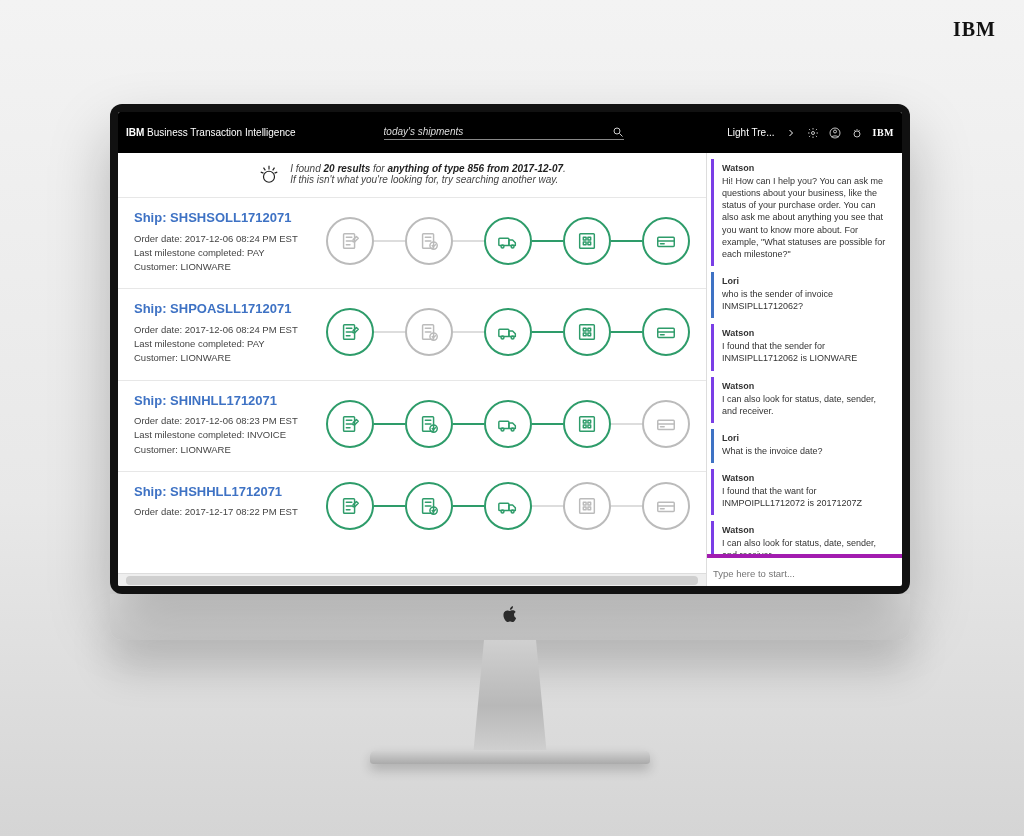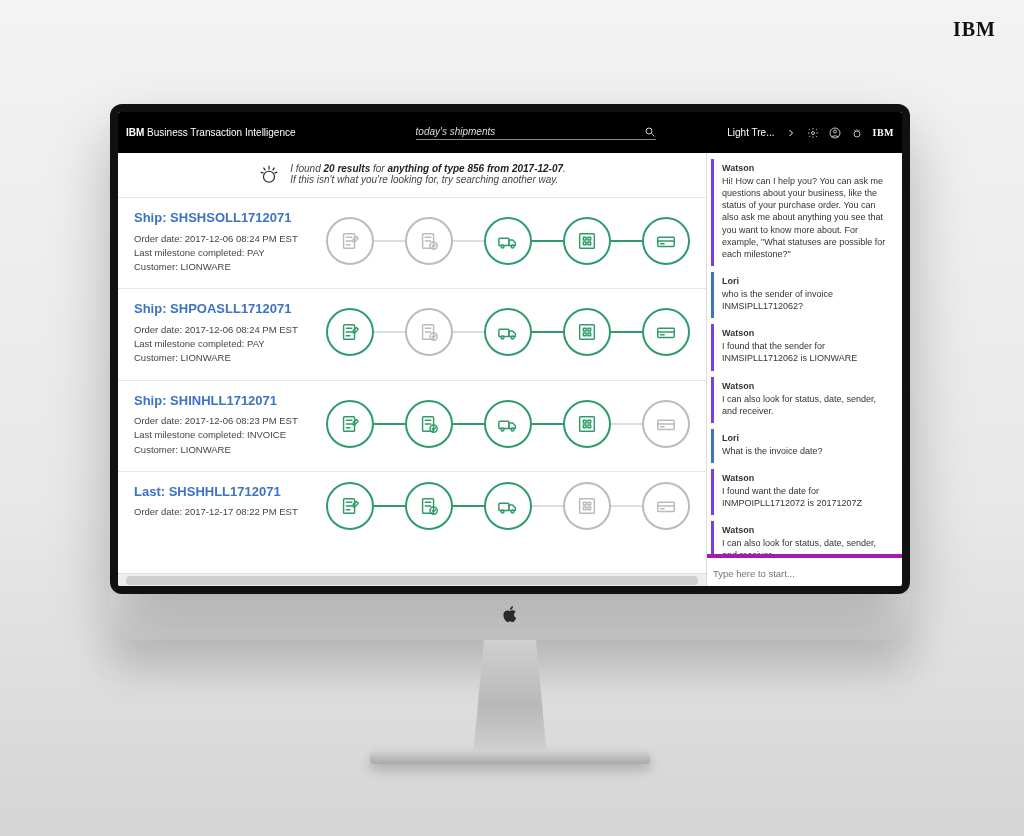--- a/index.html
+++ b/index.html
@@ -64,21 +64,21 @@
     background:#000; color:#fff;
     height:41px;
     display:flex; align-items:center;
     font-size:10px;
     padding: 0 8px;
     gap:8px;
   }
   .topbar .brand { font-weight:400; }
   .topbar .brand b { font-weight:700; }
   .topbar .search-wrap {
-    margin-left: 112px;
+    margin-left: 80px;
     display:flex; align-items:center; gap:6px;
     border-bottom:1px solid #888;
     padding-bottom:1px;
     width: 240px;
   }
   .topbar .search-wrap input {
     background:transparent; border:none; outline:none;
     color:#ddd; font-style:italic; font-size:10px; flex:1;
   }
   .topbar .spacer { flex:1; }
@@ -361,21 +361,21 @@
                   <div class="pipenode">
                     <svg viewBox="0 0 24 24" fill="none" stroke="currentColor" stroke-width="1.6" stroke-linecap="round" stroke-linejoin="round">
                       <rect x="3" y="8" width="18" height="10" rx="1"></rect>
                       <path d="M3 12h18M6 15h4"></path>
                     </svg>
                   </div>
                 </div>
               </div>
               <div class="result-row">
                 <div class="meta">
-                  <div class="title">Last: SHSHHLL1712071</div>
+                  <div class="title">Ship: SHSHHLL1712071</div>
                   <div>Order date: 2017-12-17 08:22 PM EST</div>
                   <div></div>
                   <div></div>
                 </div>
                 <div class="pipeline">
                   <div class="pipenode on">
                     <svg viewBox="0 0 24 24" fill="none" stroke="currentColor" stroke-width="1.6" stroke-linecap="round" stroke-linejoin="round">
                       <rect x="5" y="4" width="12" height="16" rx="1"></rect>
                       <path d="M8 8h6M8 12h6M8 16h4"></path>
                       <path d="M19 7l2 2-4 4-2-.5.5-2z"></path>
@@ -442,21 +442,21 @@
               <div class="msg">
                 <div class="who">Watson</div>
                 <div class="txt">I can also look for status, date, sender, and receiver.</div>
               </div>
               <div class="msg user">
                 <div class="who">Lori</div>
                 <div class="txt">What is the invoice date?</div>
               </div>
               <div class="msg">
                 <div class="who">Watson</div>
-                <div class="txt">I found want the date for INMPOIPLL1712072 is 20171207Z</div>
+                <div class="txt">I found that the want for INMPOIPLL1712072 is 20171207Z</div>
               </div>
               <div class="msg">
                 <div class="who">Watson</div>
                 <div class="txt">I can also look for status, date, sender, and receiver.</div>
               </div>
             </div>
           <div class="chat-input">
             <input type="text" placeholder="Type here to start..." style="">
           </div>
         </div>

